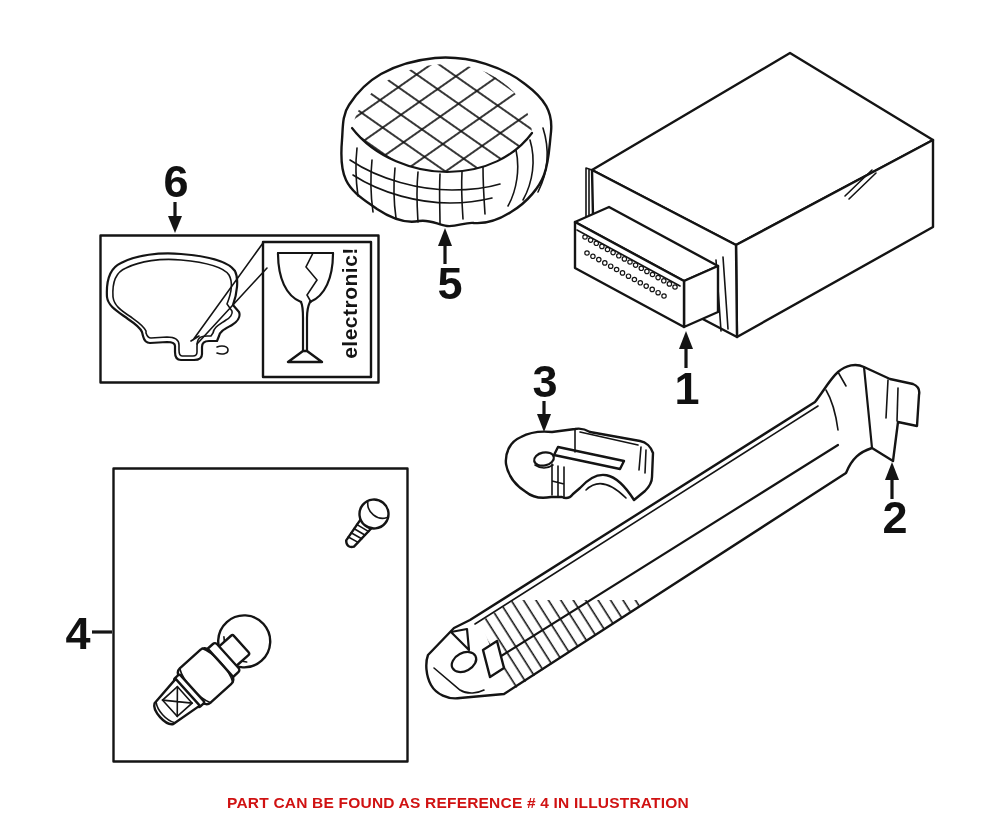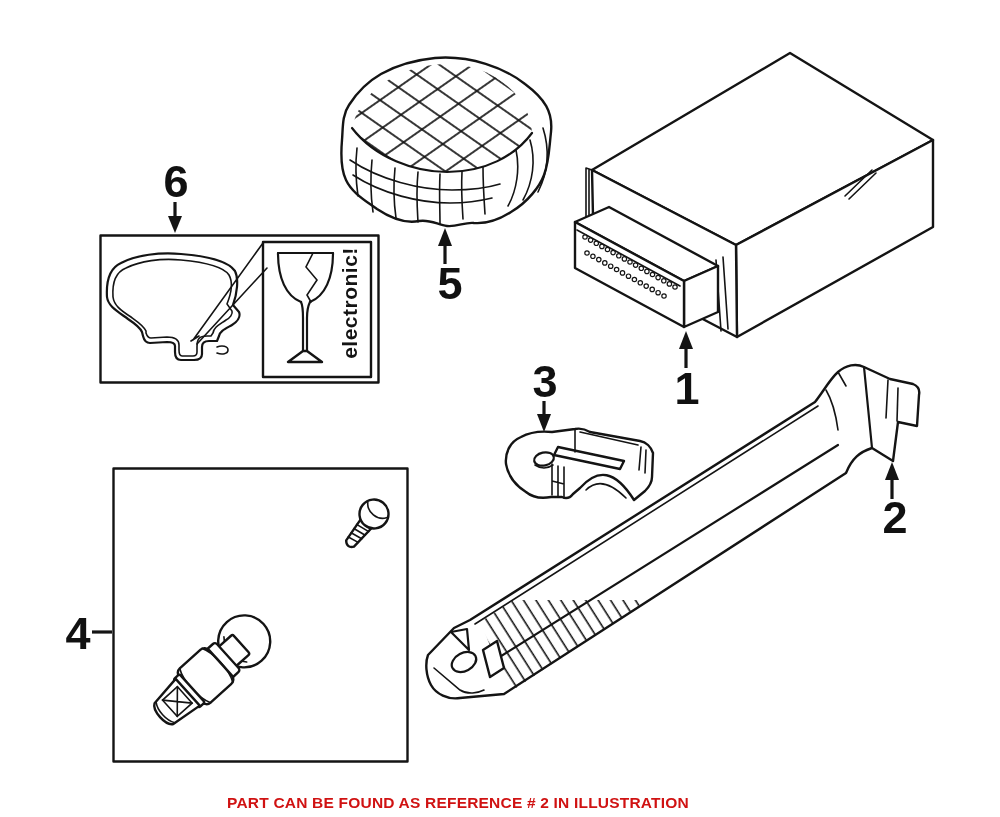--- a/index.html
+++ b/index.html
@@ -236,14 +236,14 @@
     <polygon class="head" points="445,228 438,246 452,246"></polygon>
     <text class="ref" x="450" y="299" text-anchor="middle">5</text>
   </g>
   <g>
     <line class="shaft" x1="175" y1="202" x2="175" y2="218"></line>
     <polygon class="head" points="175,233 168,216 182,216"></polygon>
     <text class="ref" x="176" y="197" text-anchor="middle">6</text>
   </g>
 </svg>
 
-<div class="caption">PART CAN BE FOUND AS REFERENCE # 2 IN ILLUSTRATION</div>
+<div class="caption">PART CAN BE FOUND AS REFERENCE # 4 IN ILLUSTRATION</div>
 </div>
 
 </body></html>

